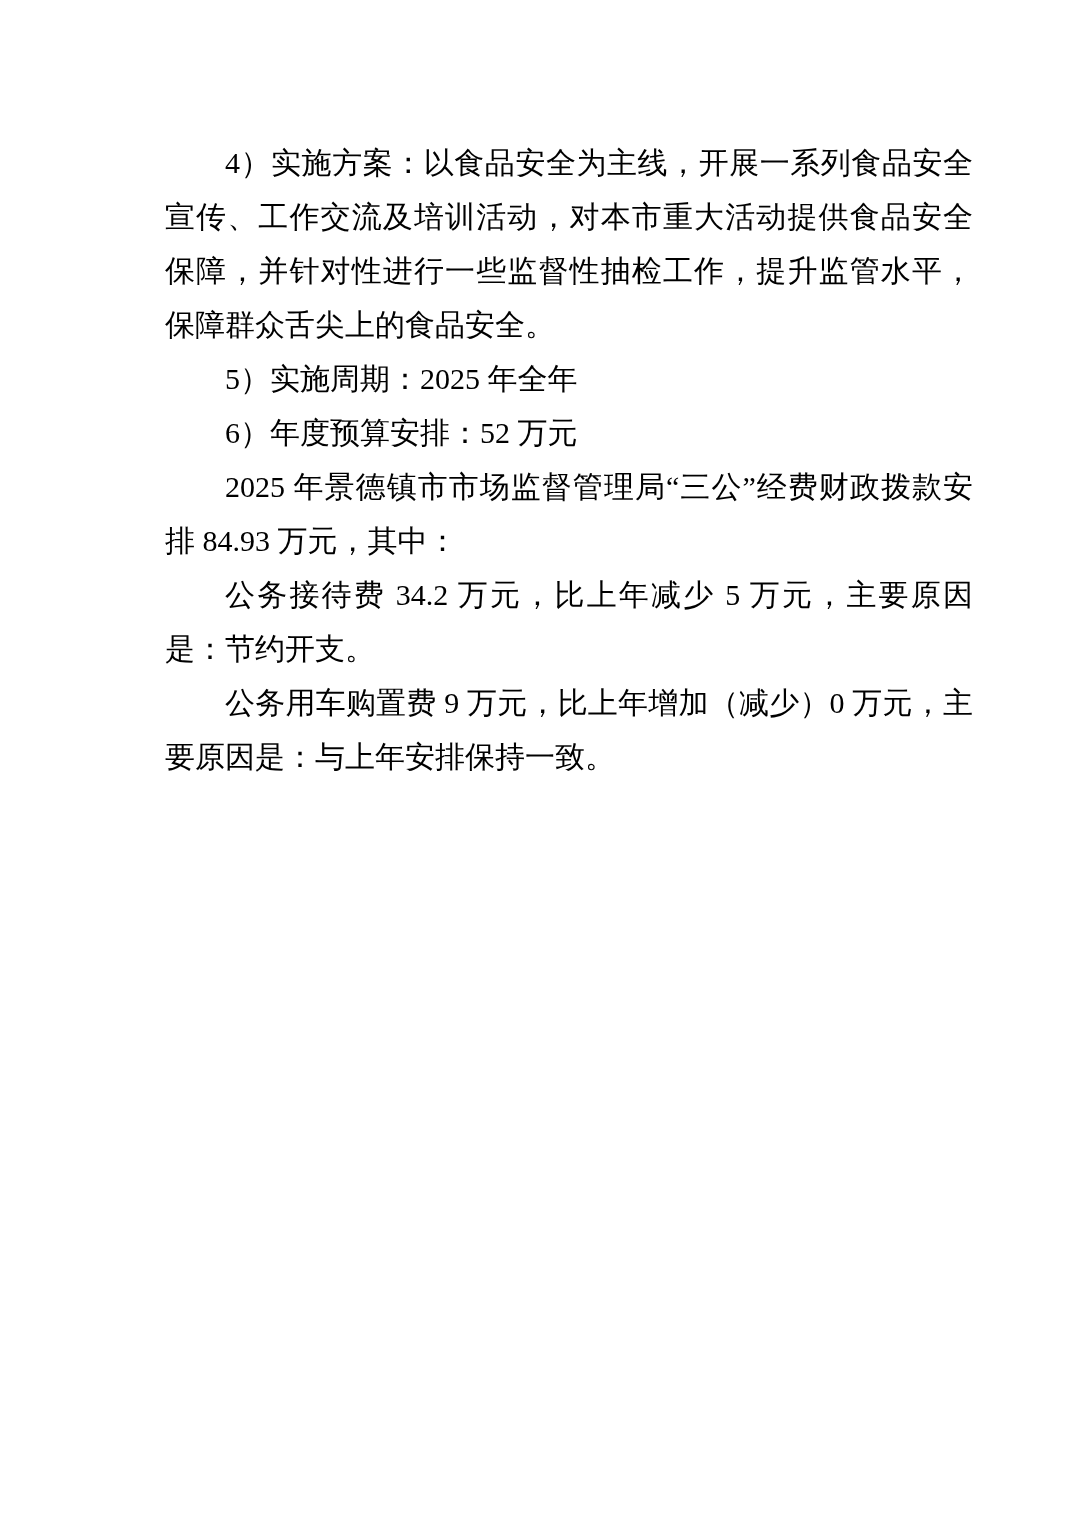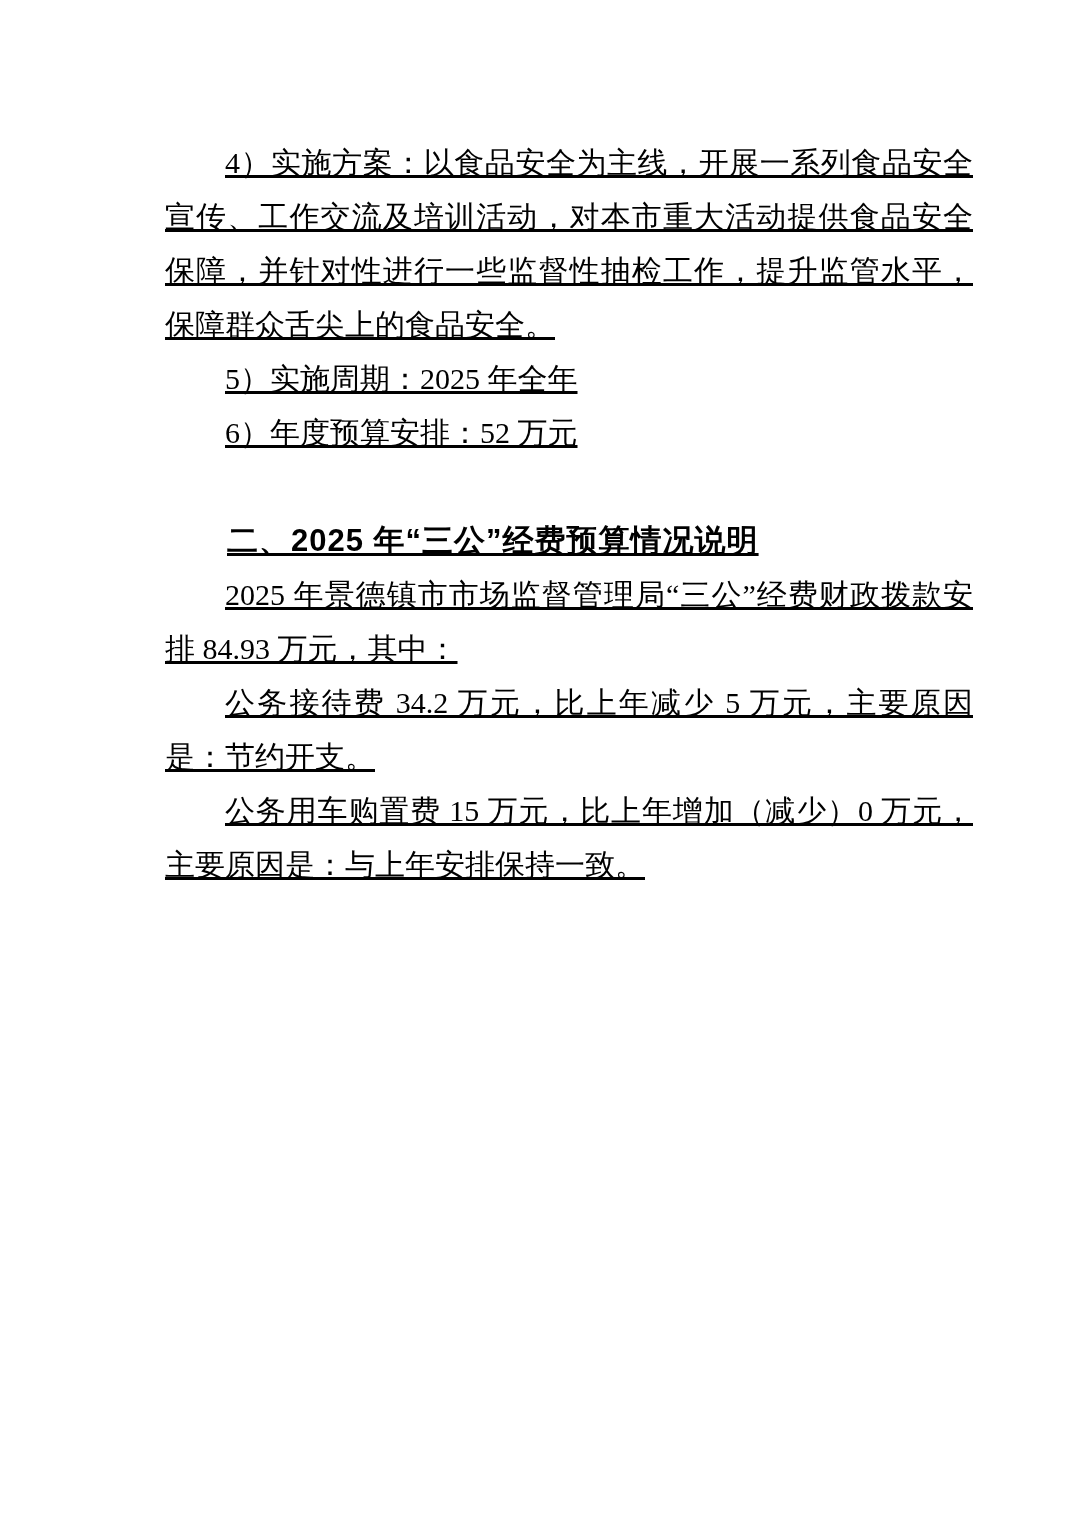--- a/index.html
+++ b/index.html
@@ -9,21 +9,20 @@
   }
   .page {
     position: relative;
     width: 1074px;
     height: 1520px;
     margin: 0 auto;
     background: #ffffff;
     box-sizing: border-box;
     padding: 136px 101px 0 165px;
     overflow: hidden;
-    text-decoration: underline;
   }
   .body-para {
     margin: 0;
     color: #000000;
     font-family: "Liberation Serif", "DejaVu Serif", serif;
     font-size: 30px;
     line-height: 54px;
     text-align: justify;
     text-justify: inter-ideograph;
     text-align-last: left;
@@ -45,23 +44,22 @@
 <body>
 
 <div class="page">
 
   <p class="body-para">4）实施方案：以食品安全为主线，开展一系列食品安全宣传、工作交流及培训活动，对本市重大活动提供食品安全保障，并针对性进行一些监督性抽检工作，提升监管水平，保障群众舌尖上的食品安全。</p>
 
   <p class="body-para">5）实施周期：2025 年全年</p>
 
   <p class="body-para">6）年度预算安排：52 万元</p>
 
-  <h2 class="section-heading">二、2025 年“三公”经费预算情况说明</h2>
 
   <p class="body-para">2025 年景德镇市市场监督管理局“三公”经费财政拨款安排 84.93 万元，其中：</p>
 
 
   <p class="body-para">公务接待费 34.2 万元，比上年减少 5 万元，主要原因是：节约开支。</p>
 
 
-  <p class="body-para">公务用车购置费 15 万元，比上年增加（减少）0 万元，主要原因是：与上年安排保持一致。</p>
+  <p class="body-para">公务用车购置费 9 万元，比上年增加（减少）0 万元，主要原因是：与上年安排保持一致。</p>
 
 </div>
 
 </body></html>

